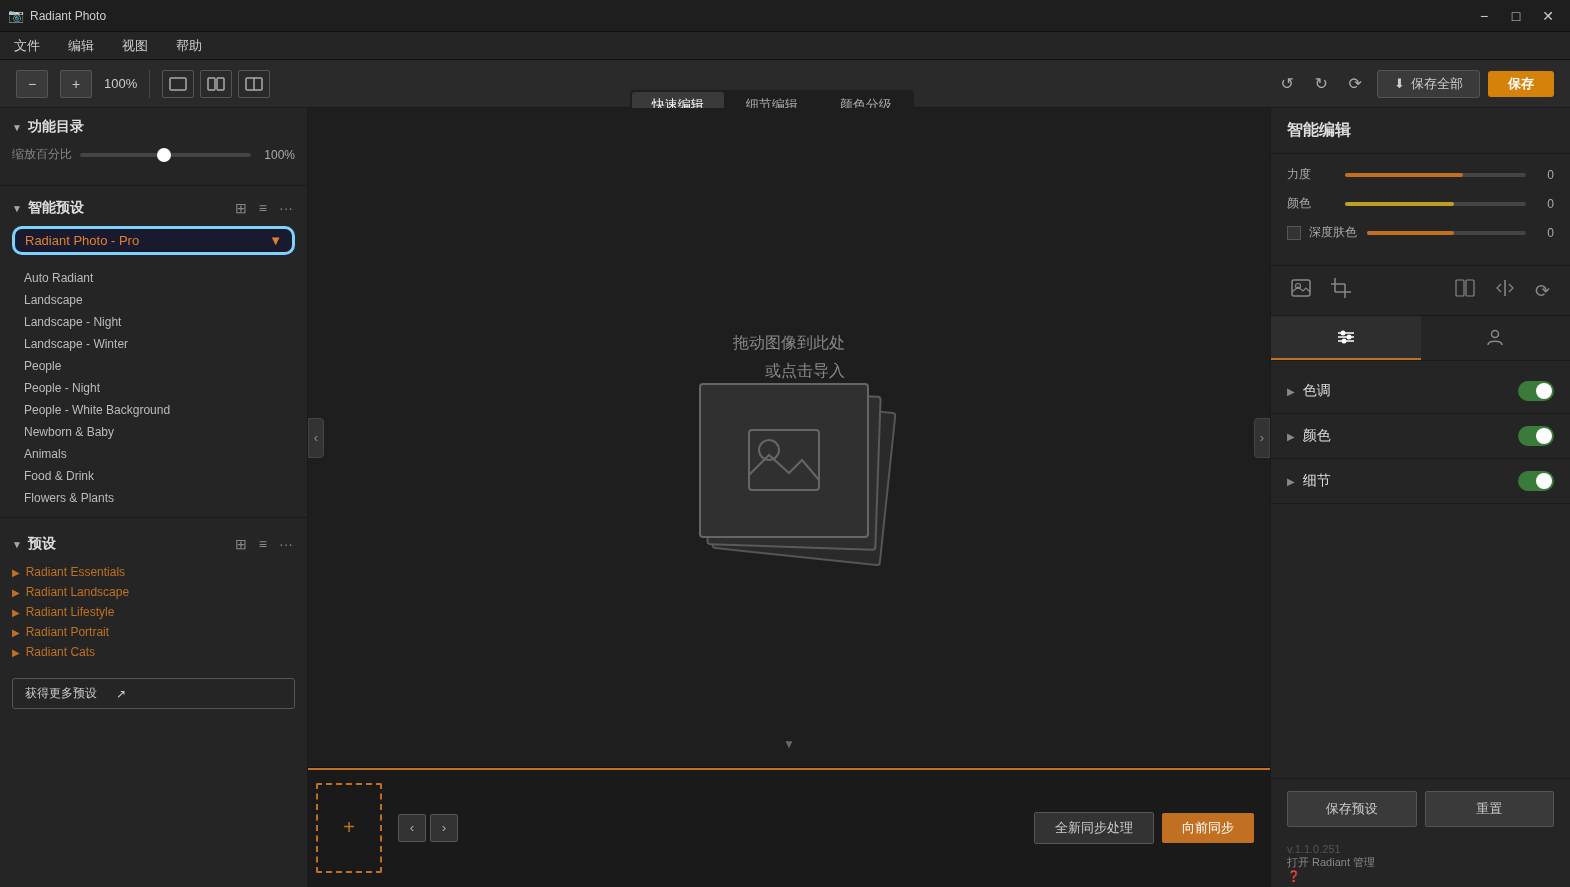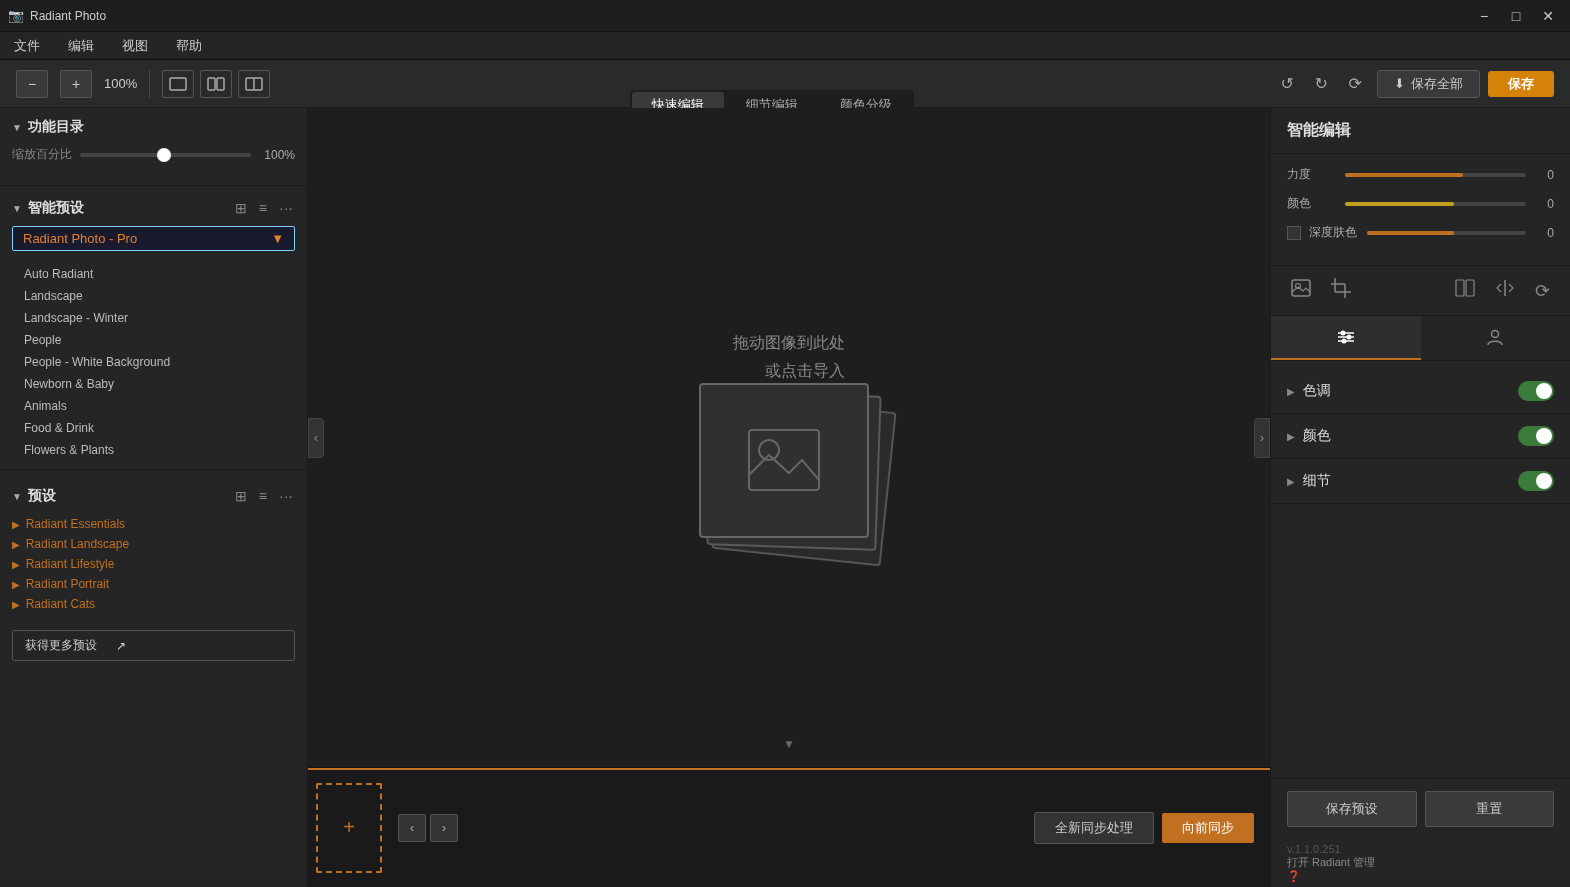--- a/index.html
+++ b/index.html
@@ -280,30 +280,30 @@
       padding: 0;
     }
     .preset-header {
       display: flex;
       align-items: center;
       gap: 6px;
       padding: 8px 12px;
     }
     .preset-dropdown {
       background: #1a1a2e;
-      border: 1px solid #7dd3fc;
+      border: 3px solid #7dd3fc;
       color: #e08030;
       padding: 4px 10px;
       font-size: 13px;
       cursor: pointer;
       flex: 1;
       display: flex;
       align-items: center;
       justify-content: space-between;
-      border-radius: 2px;
+      border-radius: 10px;
     }
     .preset-list {
       padding: 4px 0;
     }
     .preset-item {
       padding: 4px 24px;
       font-size: 12px;
       color: #bbb;
       cursor: pointer;
     }
@@ -831,22 +831,24 @@
       <div style="padding: 0 12px 8px;">
         <div class="preset-dropdown">
           <span>Radiant Photo - Pro</span>
           <span>▼</span>
         </div>
       </div>
 
       <div class="preset-list">
         <div class="preset-item">Auto Radiant</div>
         <div class="preset-item">Landscape</div>
+        <div class="preset-item">Landscape - Night</div>
         <div class="preset-item">Landscape - Winter</div>
         <div class="preset-item">People</div>
+        <div class="preset-item">People - Night</div>
         <div class="preset-item">People - White Background</div>
         <div class="preset-item">Newborn &amp; Baby</div>
         <div class="preset-item">Animals</div>
         <div class="preset-item">Food &amp; Drink</div>
         <div class="preset-item">Flowers &amp; Plants</div>
       </div>
 
       <div class="divider"></div>
 
       <div class="presets-section">

